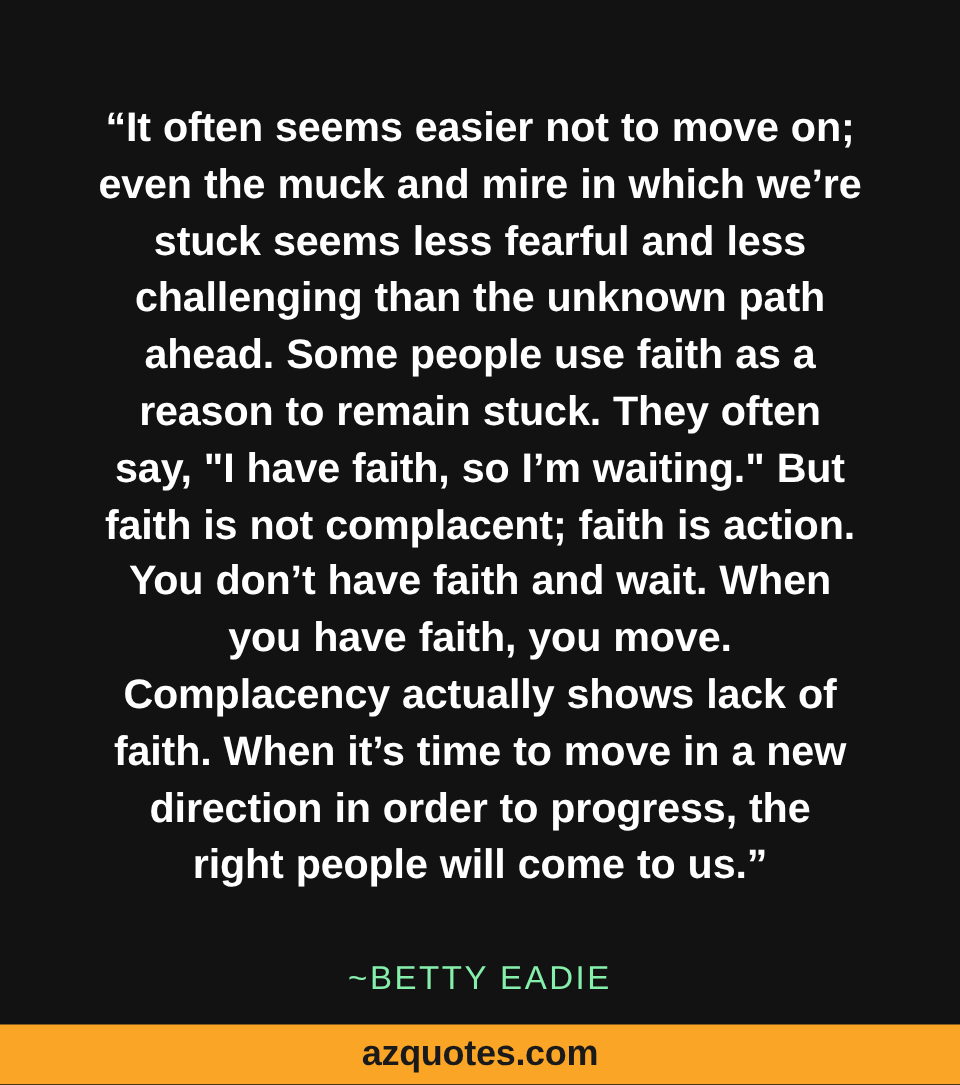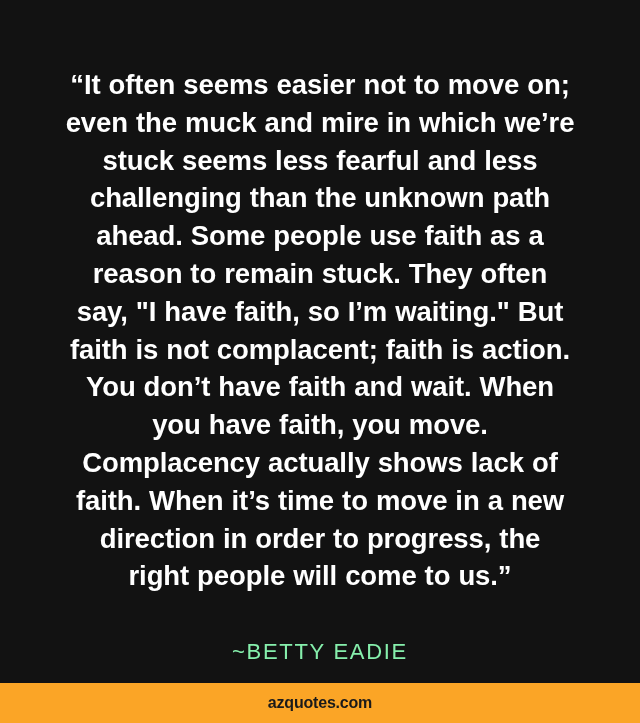--- a/index.html
+++ b/index.html
@@ -63,21 +63,21 @@
     height: 40px;
     width: 100%;
     background: #fba526;
     display: flex;
     align-items: center;
     justify-content: center;
   }
   .footer-text {
     color: #1a1a1a;
     font-family: "Liberation Sans", sans-serif;
-    font-size: 16px;
+    font-size: 24px;
     font-weight: 700;
     letter-spacing: -0.2px;
   }
 </style>
 </head>
 <body>
 
 <div class="quote-card">
 
   <div class="quote-body">

